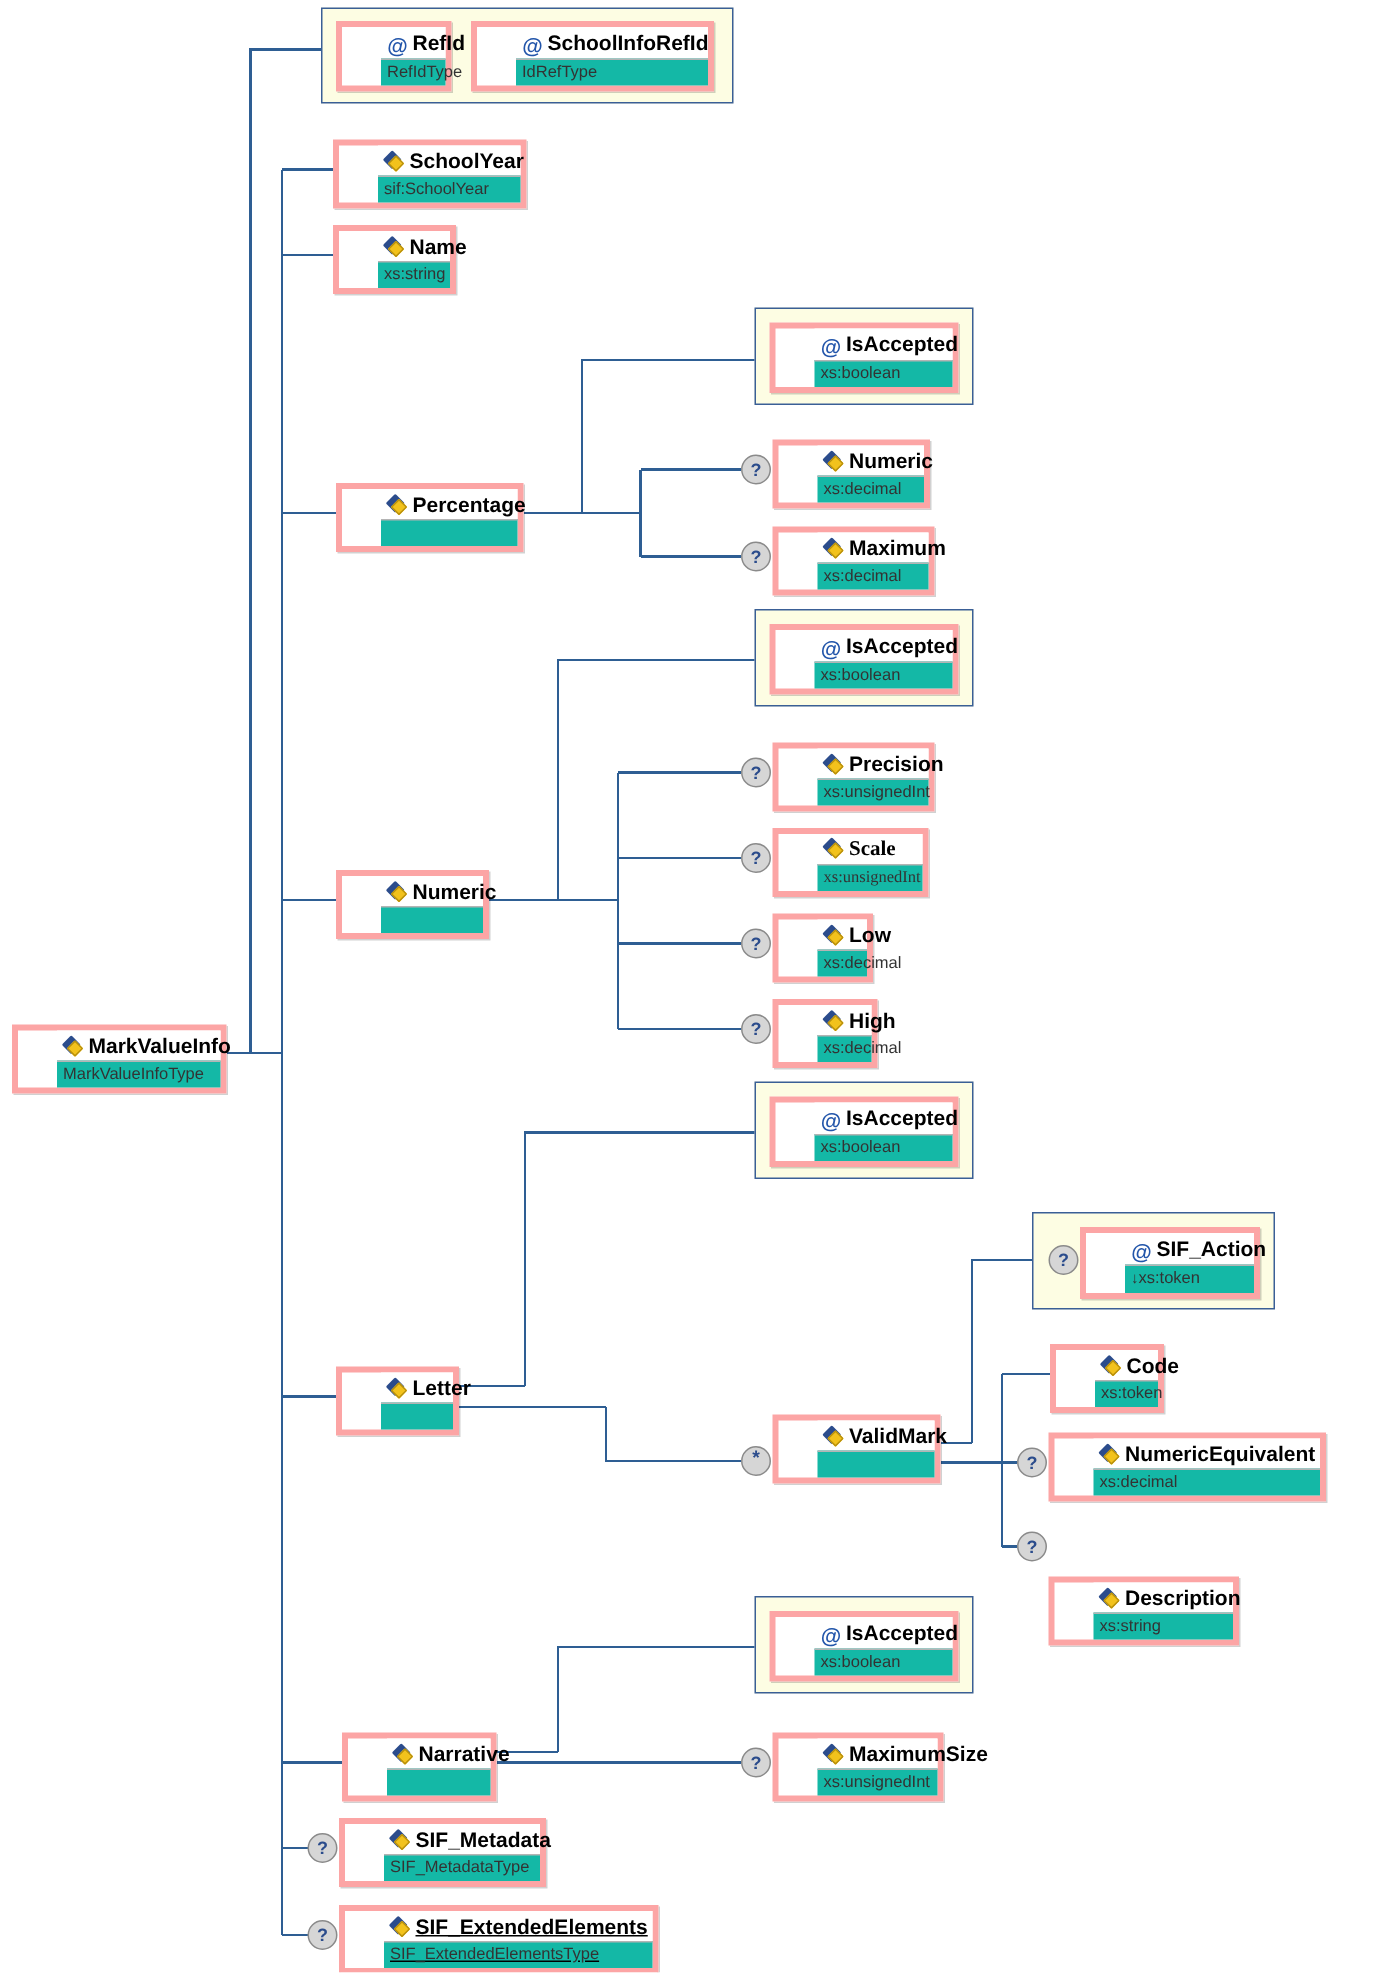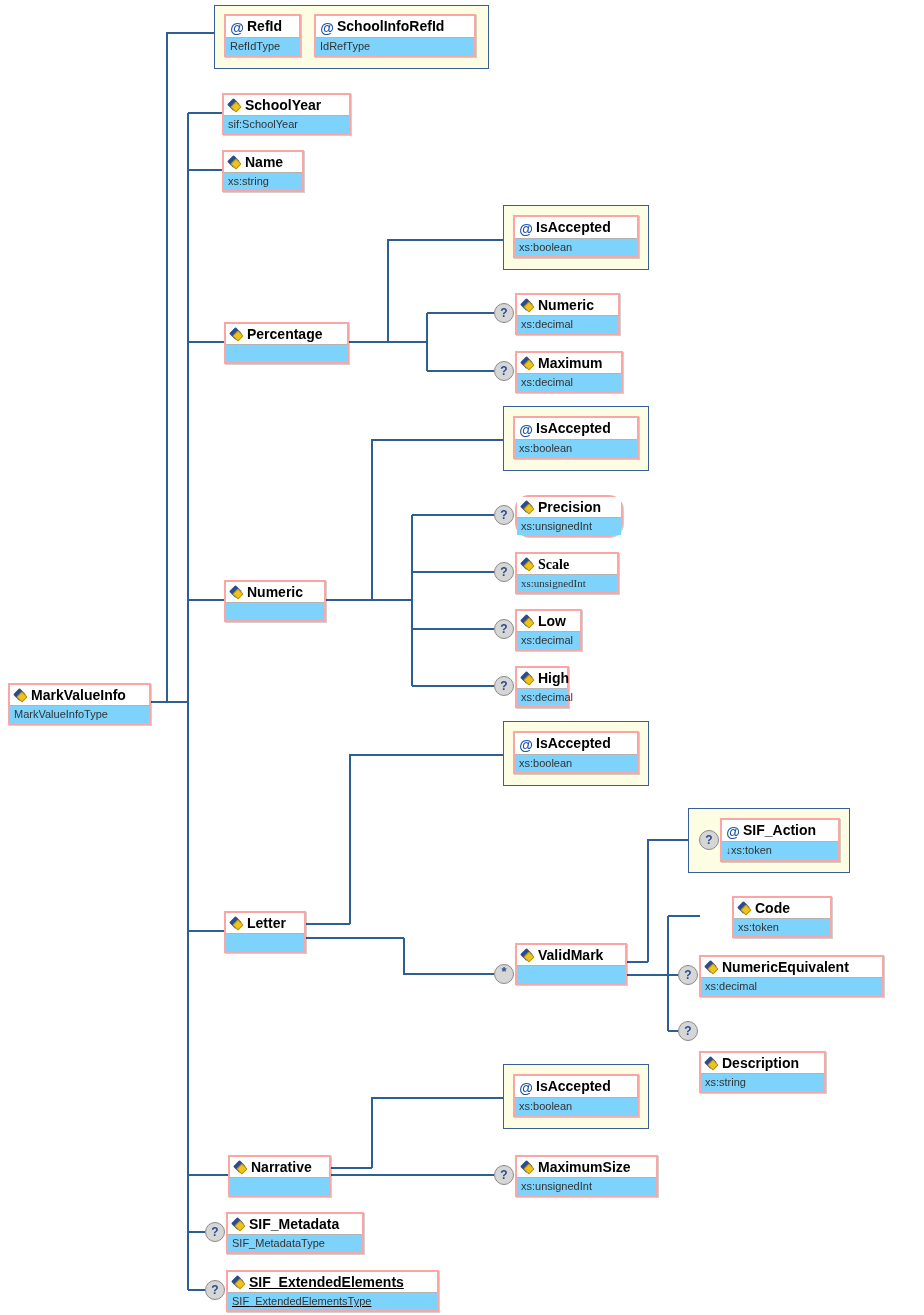--- a/index.html
+++ b/index.html
@@ -24,42 +24,43 @@
     position: absolute;
     left: 0; top: 0;
     width: 924px; height: 1315px;
     pointer-events: none;
   }
 
   
   .node {
     position: absolute;
     box-sizing: border-box;
-    border: 2px solid #fca5a5;
+    border: 4px solid #fca5a5;
     background: #ffffff;
     box-shadow: 1px 1px 0 rgba(0,0,0,0.18);
+    padding-left: 26px;
   }
   .node .nm {
     display: block;
     padding: 2px 6px 1px 4px;
     font-size: 14px;
     font-weight: bold;
     color: #000000;
     white-space: nowrap;
     line-height: 17px;
     background: #ffffff;
   }
   .node .ty {
     display: block;
     padding: 1px 6px 2px 4px;
     font-size: 11px;
     color: #333333;
     white-space: nowrap;
     line-height: 14px;
-    background: #7dd3fc;
+    background: #14b8a6;
     border-top: 1px solid #b4b4b4;
   }
   .node .ty.empty {
     min-height: 14px;
   }
 
   
   .ico {
     display: inline-block;
     position: relative;
@@ -267,39 +268,39 @@
     <span class="ty">xs:decimal</span>
   </div>
 
   <div class="attrgroup" style="left:503px; top:406px; width:146px; height:65px;"></div>
   <div class="node" style="left:513px; top:416px; width:126px;">
     <span class="nm"><span class="ico attr">@</span><span>IsAccepted</span></span>
     <span class="ty">xs:boolean</span>
   </div>
 
   <div class="card" style="left:494px; top:505px;">?</div>
-  <div class="node" style="left:515px; top:495px; width:108px;border-radius:14px;">
+  <div class="node" style="left:515px; top:495px; width:108px;">
     <span class="nm"><span class="ico elem"></span><span>Precision</span></span>
     <span class="ty">xs:unsignedInt</span>
   </div>
 
   <div class="card" style="left:494px; top:562px;">?</div>
   <div class="node" style="left:515px; top:552px; width:104px;font-family:Liberation Serif, serif;">
     <span class="nm"><span class="ico elem"></span><span>Scale</span></span>
     <span class="ty">xs:unsignedInt</span>
   </div>
 
   <div class="card" style="left:494px; top:619px;">?</div>
   <div class="node" style="left:515px; top:609px; width:67px;">
     <span class="nm"><span class="ico elem"></span><span>Low</span></span>
     <span class="ty">xs:decimal</span>
   </div>
 
   <div class="card" style="left:494px; top:676px;">?</div>
-  <div class="node" style="left:515px; top:666px; width:54px;">
+  <div class="node" style="left:515px; top:666px; width:70px;">
     <span class="nm"><span class="ico elem"></span><span>High</span></span>
     <span class="ty">xs:decimal</span>
   </div>
 
   <div class="attrgroup" style="left:503px; top:721px; width:146px; height:65px;"></div>
   <div class="node" style="left:513px; top:731px; width:126px;">
     <span class="nm"><span class="ico attr">@</span><span>IsAccepted</span></span>
     <span class="ty">xs:boolean</span>
   </div>
 
@@ -309,21 +310,21 @@
     <span class="ty empty"></span>
   </div>
 
   <div class="attrgroup" style="left:688px; top:808px; width:162px; height:65px;"></div>
   <div class="card" style="left:699px; top:830px;">?</div>
   <div class="node" style="left:720px; top:818px; width:120px;">
     <span class="nm"><span class="ico attr">@</span><span>SIF_Action</span></span>
     <span class="ty"><span class="restr">↓</span><span>xs:token</span></span>
   </div>
 
-  <div class="node" style="left:700px; top:896px; width:100px;margin-left:32px;">
+  <div class="node" style="left:700px; top:896px; width:76px;">
     <span class="nm"><span class="ico elem"></span><span>Code</span></span>
     <span class="ty">xs:token</span>
   </div>
 
   <div class="card" style="left:678px; top:965px;">?</div>
   <div class="node" style="left:699px; top:955px; width:185px;">
     <span class="nm"><span class="ico elem"></span><span>NumericEquivalent</span></span>
     <span class="ty">xs:decimal</span>
   </div>
 
@@ -333,18 +334,18 @@
     <span class="ty">xs:string</span>
   </div>
 
   <div class="attrgroup" style="left:503px; top:1064px; width:146px; height:65px;"></div>
   <div class="node" style="left:513px; top:1074px; width:126px;">
     <span class="nm"><span class="ico attr">@</span><span>IsAccepted</span></span>
     <span class="ty">xs:boolean</span>
   </div>
 
   <div class="card" style="left:494px; top:1165px;">?</div>
-  <div class="node" style="left:515px; top:1155px; width:143px;">
+  <div class="node" style="left:515px; top:1155px; width:114px;">
     <span class="nm"><span class="ico elem"></span><span>MaximumSize</span></span>
     <span class="ty">xs:unsignedInt</span>
   </div>
 
 </div>
 
 </body></html>

